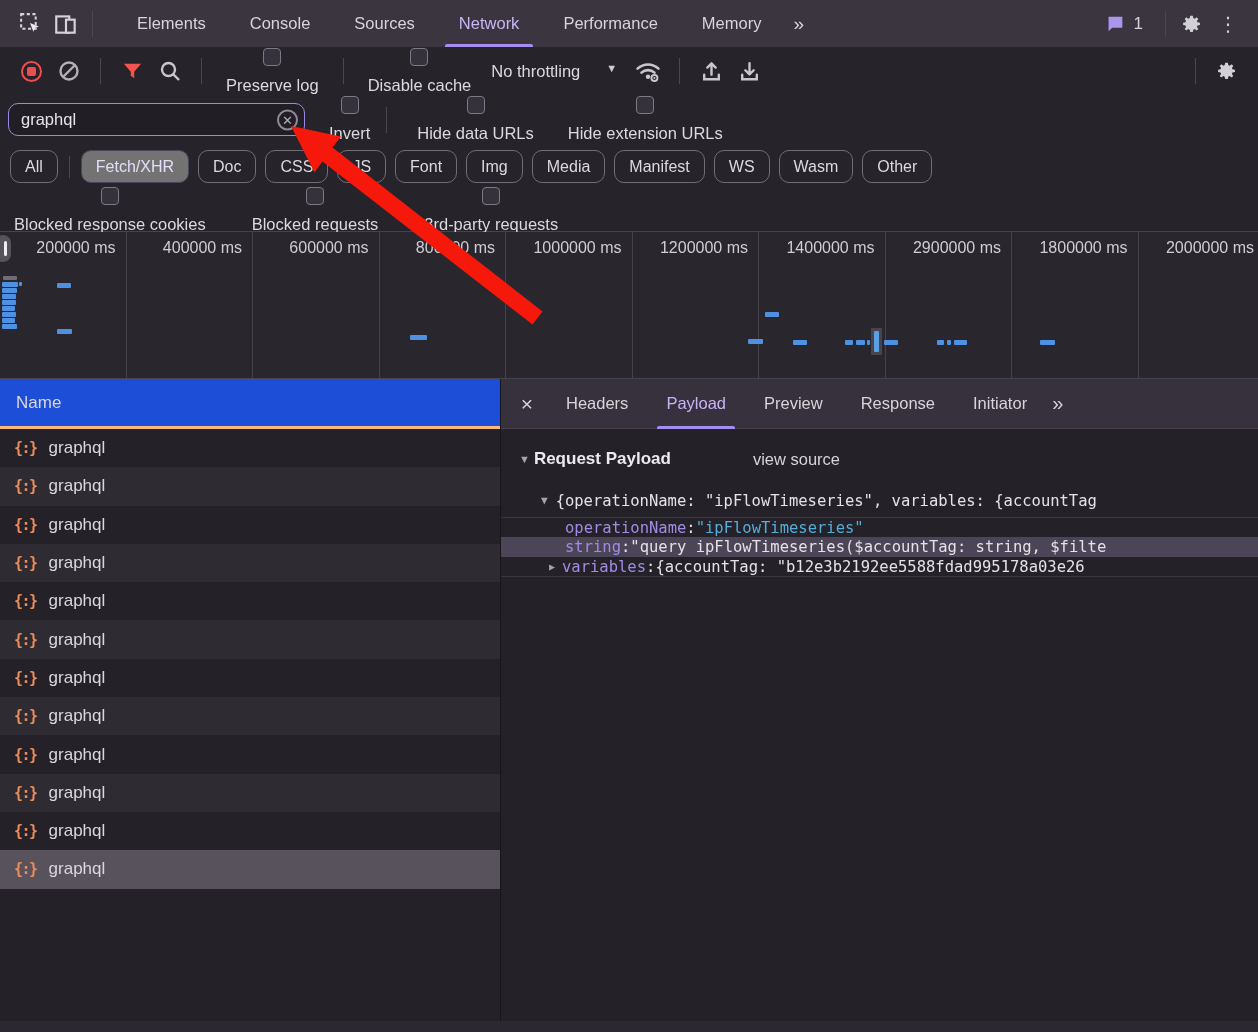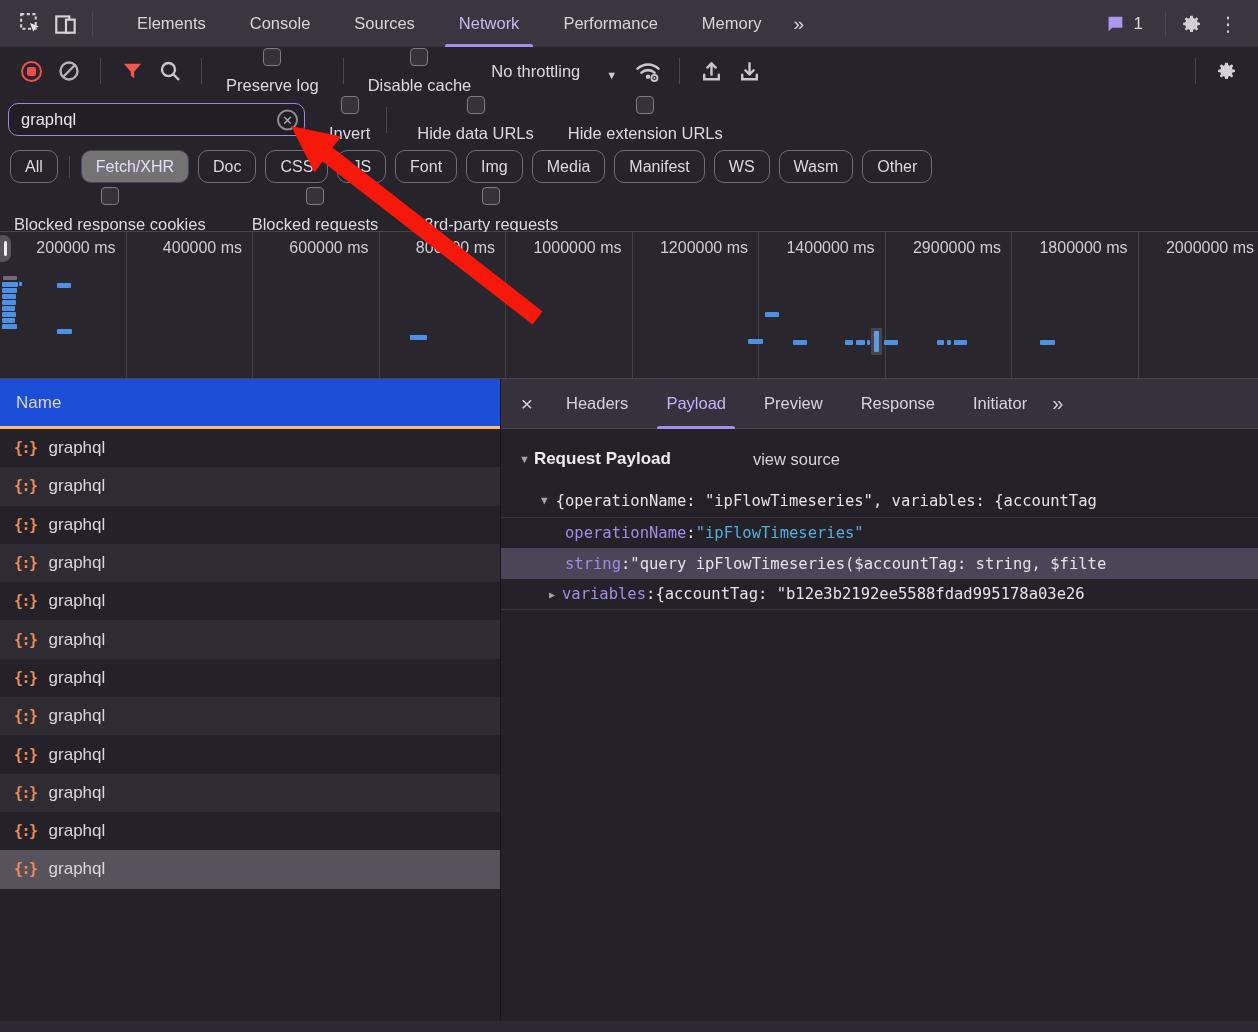--- a/index.html
+++ b/index.html
@@ -25,21 +25,21 @@
   .kebab { font-size:20px; color:#d2cfd6; line-height:1; }
 
   
   .nettoolbar { height:48px; background:#26232b; display:flex; align-items:center; padding:0 14px; gap:4px; }
   .nettoolbar .sep { margin:0 10px; }
   .icon24 { width:34px; height:34px; display:flex; align-items:center; justify-content:center; flex:0 0 auto; }
   .rec-outer { width:21px; height:21px; border:2.5px solid #ee4e4e; border-radius:50%; display:flex; align-items:center; justify-content:center; }
   .rec-inner { width:9px; height:9px; background:#ee4e4e; border-radius:2px; }
   .cbx { width:18px; height:18px; border:1.5px solid #7d7985; border-radius:4px; background:#36323c; flex:0 0 auto; }
   .cklabel { display:flex; align-items:center; gap:10px; font-size:16.5px; color:#dcd9df; padding:0 10px;flex-direction:column; }
-  .throttle { display:flex; align-items:flex-end; gap:26px; font-size:16.5px; color:#dcd9df; padding:0 10px 0 6px; }
+  .throttle { display:flex; align-items:flex-start; gap:26px; font-size:16.5px; color:#dcd9df; padding:0 10px 0 6px; }
   .caret { font-size:11px; color:#cfccd4; }
 
   
   .filterrow { height:49px; background:#26232b; display:flex; align-items:center; padding:0 8px; }
   .filter-input-wrap { position:relative; width:297px; height:33px; flex:0 0 auto; }
   .filter-input { width:100%; height:100%; background:#211e26; border:1.5px solid #9c86e6; border-radius:10px; outline:none;
     color:#e6e3e9; font-size:16.5px; font-family:"Liberation Sans", sans-serif; padding:0 36px 0 12px; }
   .clear-btn { position:absolute; right:7px; top:50%; transform:translateY(-50%); width:21px; height:21px; border:2px solid #8e8b95;
     border-radius:50%; color:#b4b1ba; font-size:13px; display:flex; align-items:center; justify-content:center; line-height:1; }
   .filterrow .cklabel { margin-left:14px; }
@@ -82,21 +82,21 @@
   .dtab.selected { color:#c9b3f8; }
   .dtab.selected::after { content:""; position:absolute; left:-4px; right:-4px; bottom:0; height:3px; background:#a58cf0; border-radius:2px 2px 0 0; }
   .dmore { font-size:20px; color:#d5d2d9; margin-left:6px; letter-spacing:-2px; }
 
   .payload { flex:1; overflow:hidden; }
   .pl-header { display:flex; align-items:center; height:30px; margin-top:15px; padding-left:18px; }
   .tri { font-size:11px; color:#a6a3ac; margin-right:4px; }
   .pl-title { font-size:17px; font-weight:bold; color:#eceaee; }
   .view-source { font-size:16.5px; color:#d6d3da; margin-left:82px; }
   .mono { font-family:"DejaVu Sans Mono", monospace; font-size:15.5px; white-space:pre; }
-  .prow { height:31px; display:flex; align-items:center; overflow:hidden; white-space:nowrap; color:#e4e2e6; }
+  .prow { height:20px; display:flex; align-items:center; overflow:hidden; white-space:nowrap; color:#e4e2e6; }
   .prow.preview { height:33px; margin-top:10px; padding-left:40px; }
   .prow.preview .tri { margin-right:8px; }
   .prow.kv { padding-left:64px; }
   .prow.b-top { border-top:1px solid #39343d; }
   .prow.b-bot { border-bottom:1px solid #39343d; }
   .prow.highlight { background:#4c4457; }
   .pkey { color:#a38be4; }
   .pval-str { color:#55aeda; }
   .prow .tri.inline { margin:0 7px 0 -16px; font-size:10px; }
 

